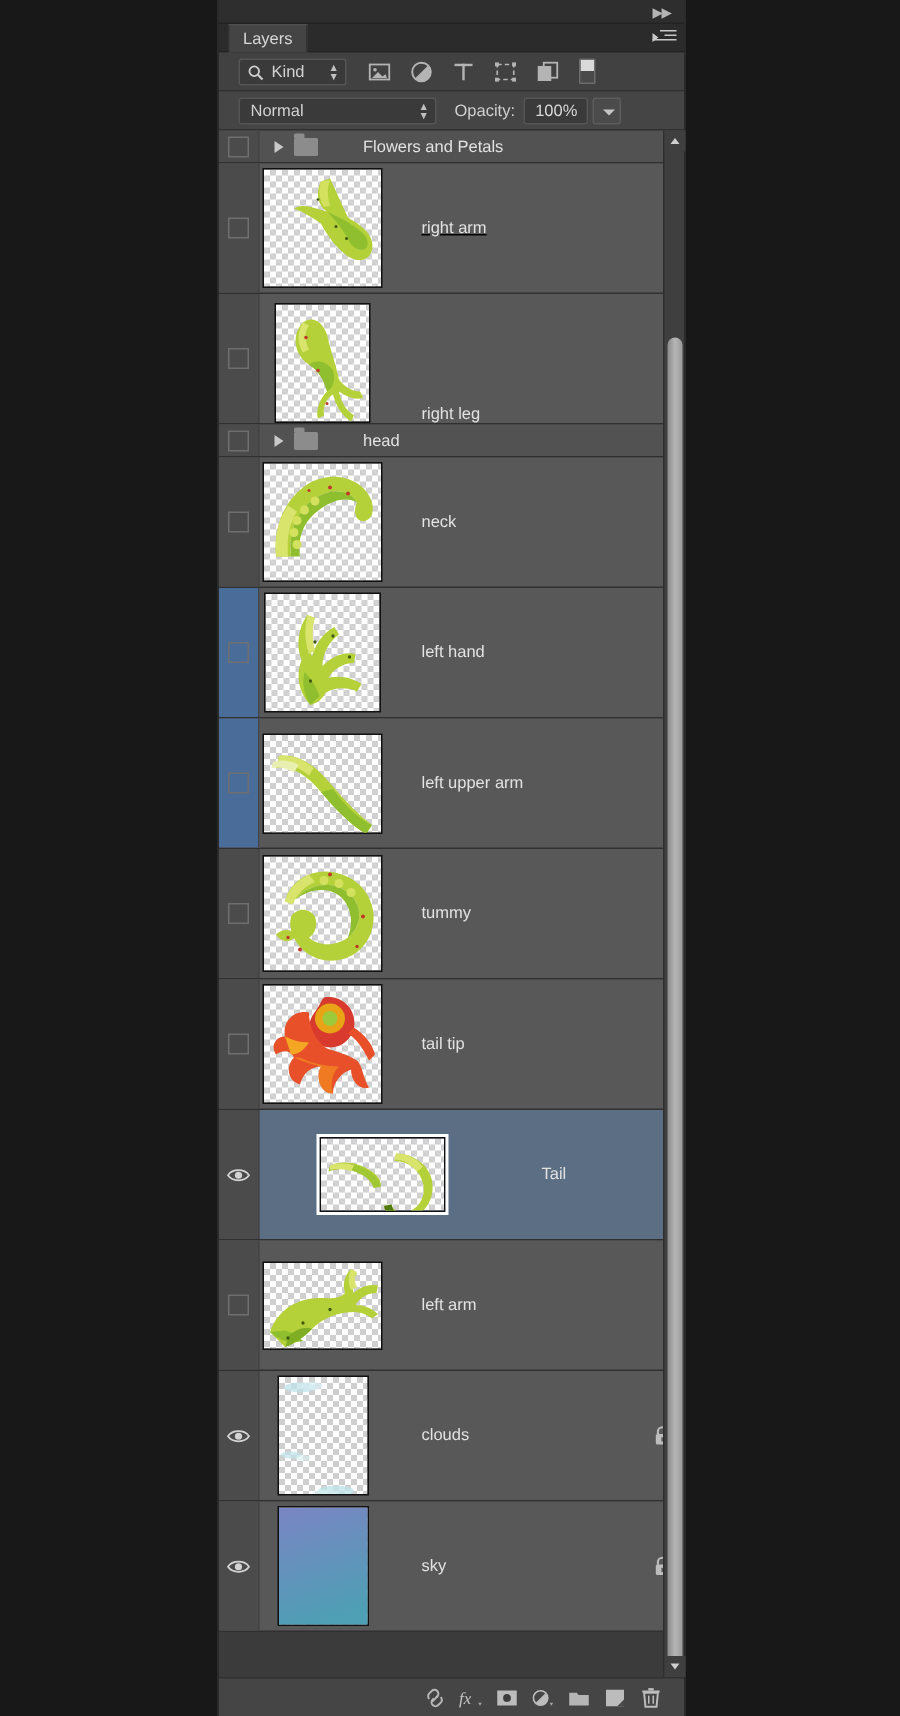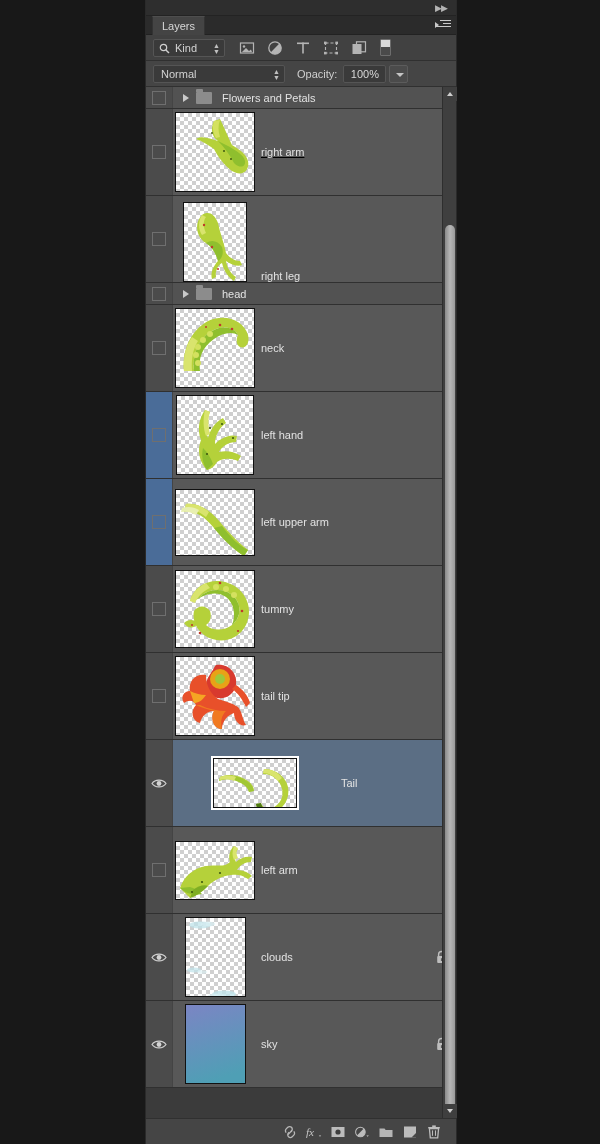--- a/index.html
+++ b/index.html
@@ -71,21 +71,21 @@
   }
   #filter-row { height: 26px; background: #414141; }
   #blend-row  { height: 26px; }
   #lock-row   { height: 26px; }
 
   .combo {
     position: relative;
     height: 18px; background: #3a3a3a;
     border: 1px solid #555; border-radius: 2px;
     display: flex; align-items: center;
-    color: #d2d2d2; font-size: 11px;
+    color: #d2d2d2; font-size: 11px; margin-left: 6px;
   }
   .combo .spin {
     position: absolute; right: 4px; top: 3px;
     width: 7px; height: 12px; color: #c0c0c0;
     font-size: 7px; line-height: 6px; text-align: center;
   }
   #kind-combo { width: 72px; padding-left: 21px; }
   #kind-combo .magn {
     position: absolute; left: 5px; top: 3px;
     width: 11px; height: 11px;
@@ -165,21 +165,21 @@
       linear-gradient(45deg,#cfcfcf 25%,transparent 25%,transparent 75%,#cfcfcf 75%),
       linear-gradient(45deg,#cfcfcf 25%,#fff 25%,#fff 75%,#cfcfcf 75%);
     background-size: 8px 8px;
     background-position: 0 0, 4px 4px;
     position: relative; overflow: hidden;
   }
   .thumb.sel { outline: 2px solid #fff; outline-offset: 0px; }
 
   .name {
     color: #e2e2e2; font-size: 11px;
-    flex: 1; padding-left: 4px;
+    flex: 1; padding-left: 4px; margin-left: 20px;
   }
   .row.group .name { padding-left: 0; }
 
   .grp-arrow {
     width: 0;height:0; margin-left: 10px; flex: none;
     border-left: 6px solid #c9c9c9;
     border-top: 4px solid transparent; border-bottom: 4px solid transparent;
   }
   .grp-folder {
     width: 16px; height: 12px; margin-left: 7px; margin-right: 10px; flex: none;

